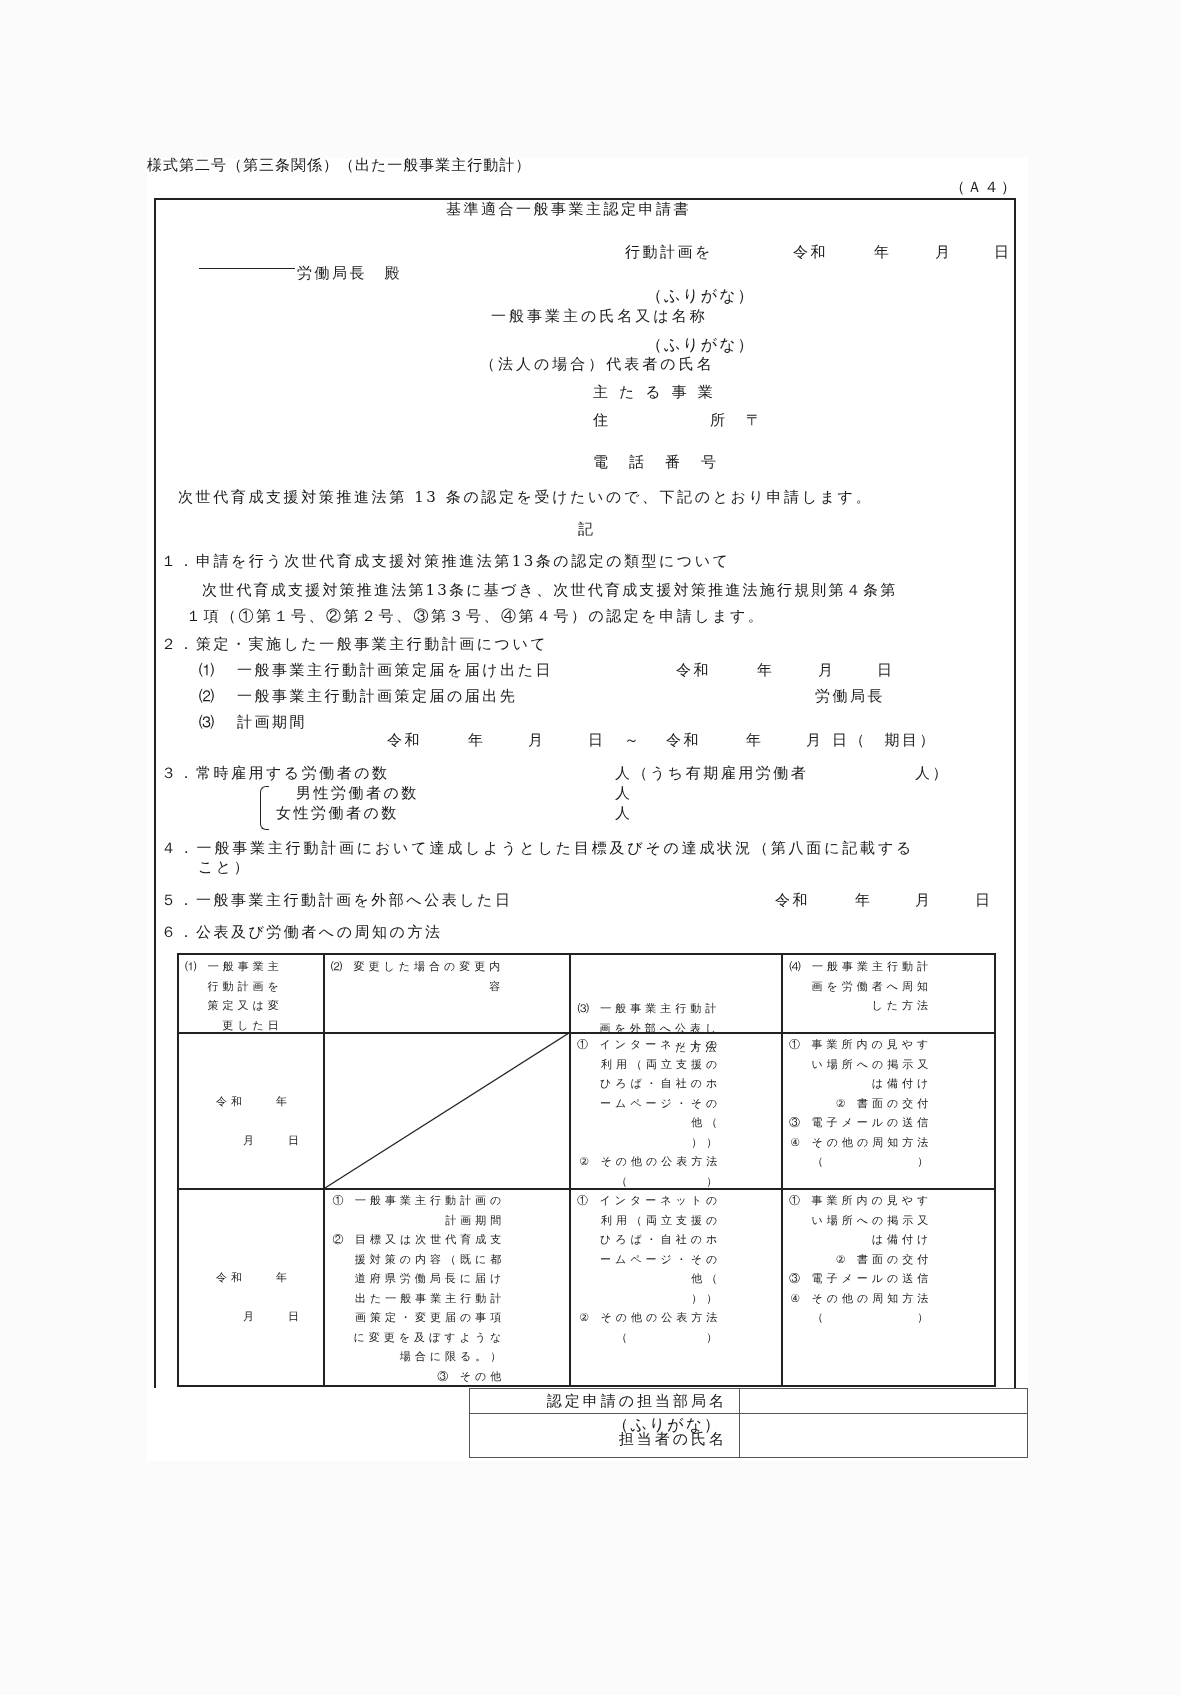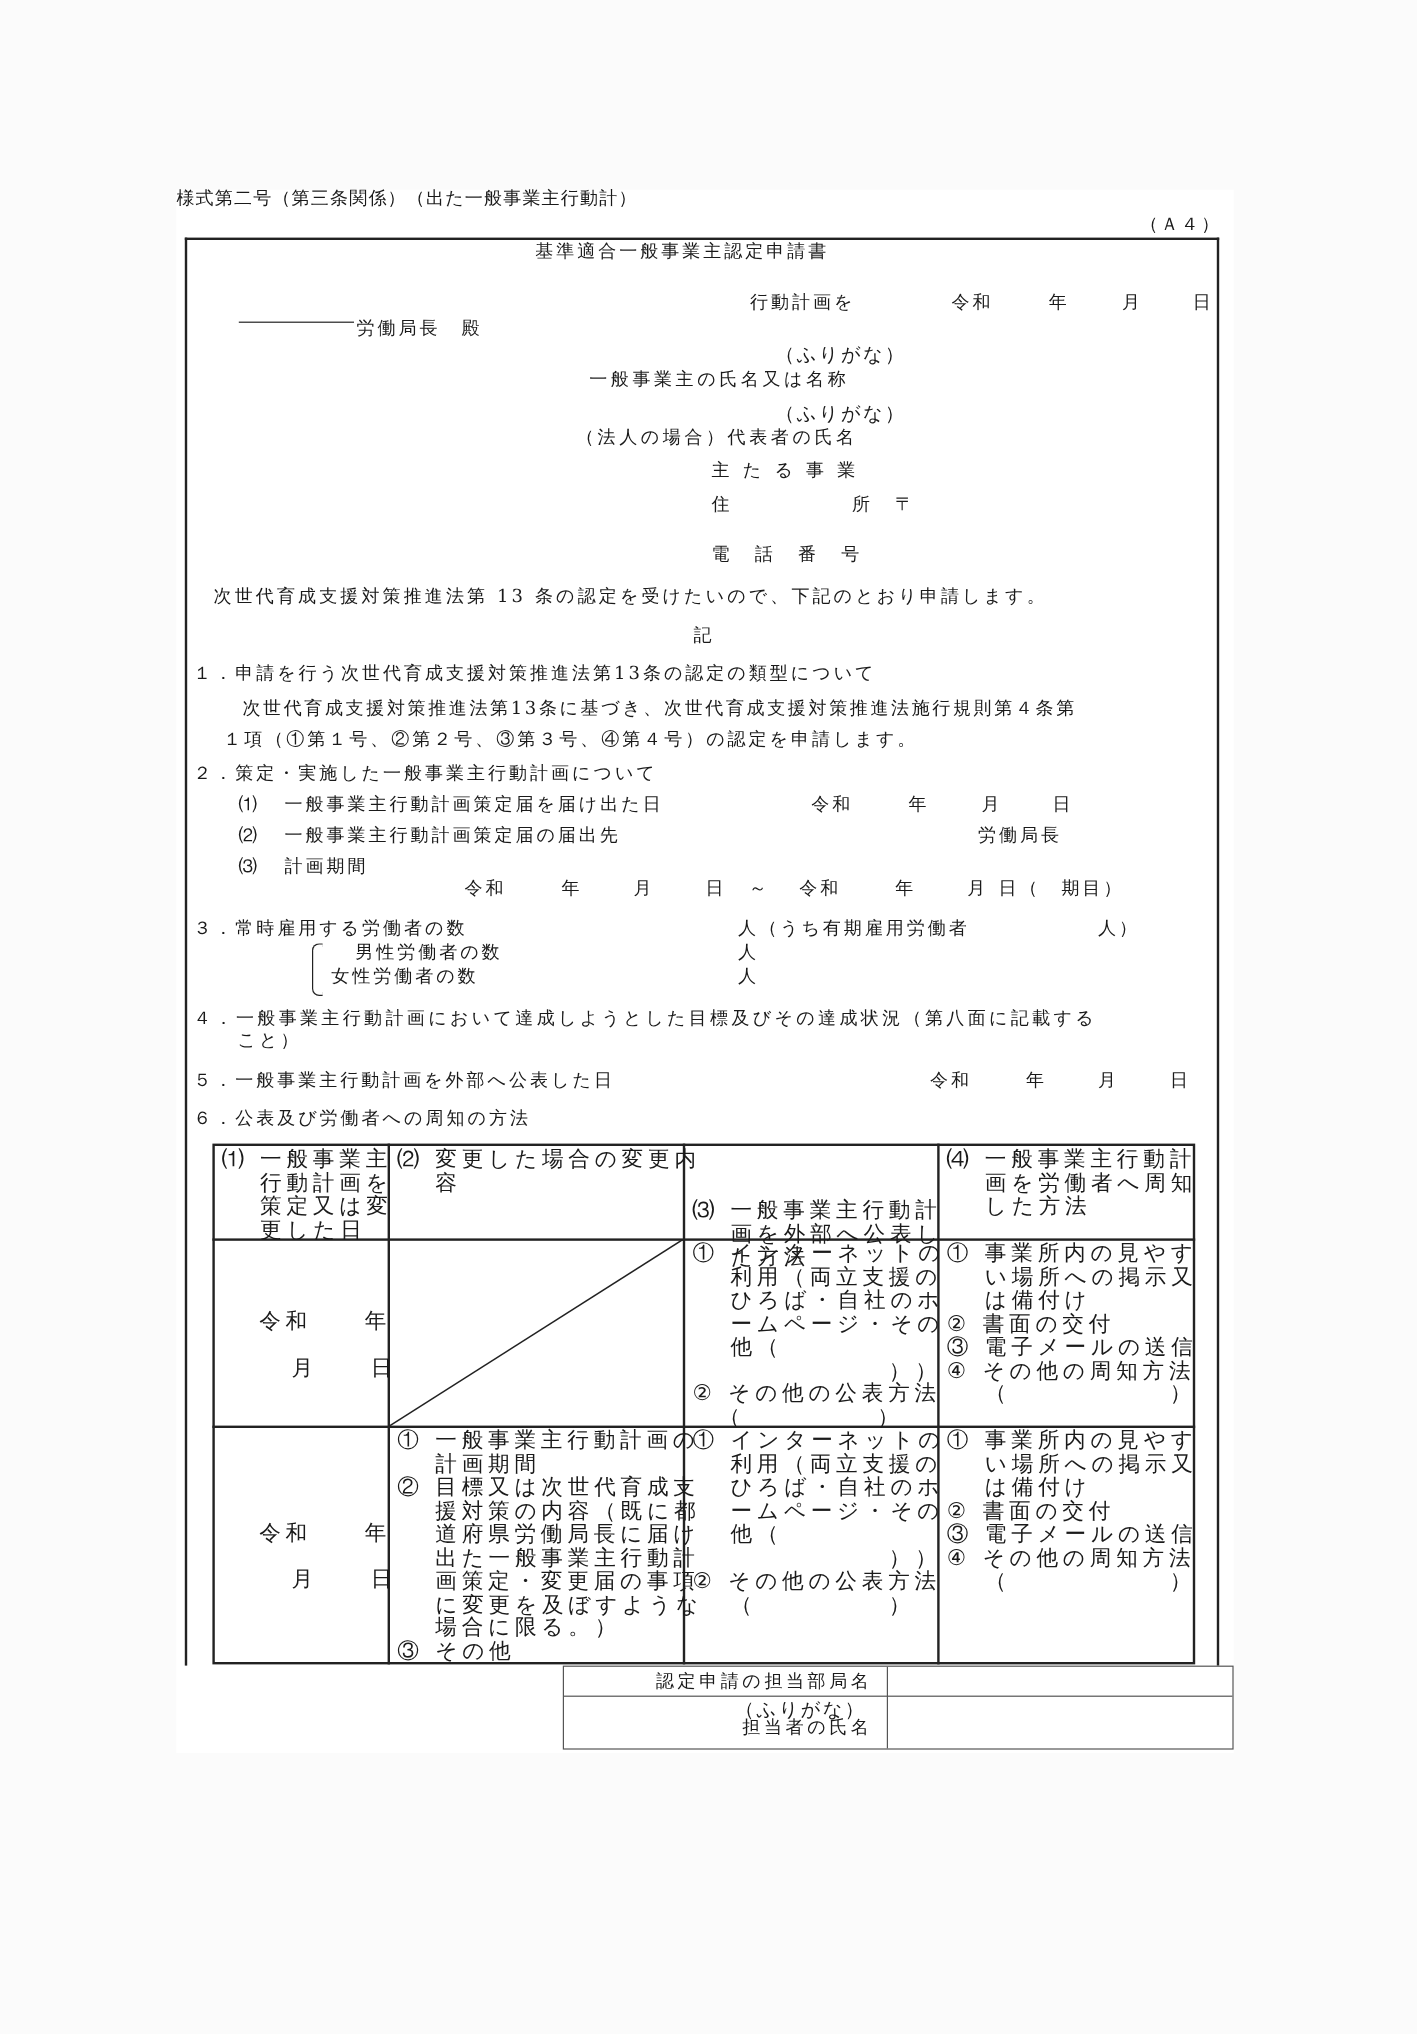--- a/index.html
+++ b/index.html
@@ -26,21 +26,21 @@
       box-sizing: border-box;
     }
     .blank-line {
       position: absolute; border-bottom: 1.5px solid #222;
     }
     
     .t6 { position: absolute; left: 177px; top: 953px; width: 819px; height: 434px;
           border: 2px solid #222; box-sizing: border-box; }
     .vline { position: absolute; width: 1.5px; background: #222; }
     .hline { position: absolute; height: 1.5px; background: #222; }
-    .cell-text { position: absolute; font-size: 18px; letter-spacing: 4px; line-height: 19.5px; white-space: pre; }
+    .cell-text { position: absolute; font-size: 11px; letter-spacing: 4px; line-height: 19.5px; white-space: pre; text-align: right; }
     .diag { position: absolute; }
     .bottom-box {
       position: absolute; left: 469px; top: 1388px; width: 559px; height: 70px;
       border: 1px solid #555; box-sizing: border-box;
     }
     .bb-line-v { position: absolute; left: 269px; top: 0; bottom: 0; width: 1px; background: #555; }
     .bb-line-h { position: absolute; left: 0; right: 0; top: 24px; height: 1px; background: #555; }
     .brace {
       position: absolute; left: 260px; top: 786px; width: 8px; height: 42px;
       border-left: 1.5px solid #222; border-top: 1.5px solid #222; border-bottom: 1.5px solid #222;

